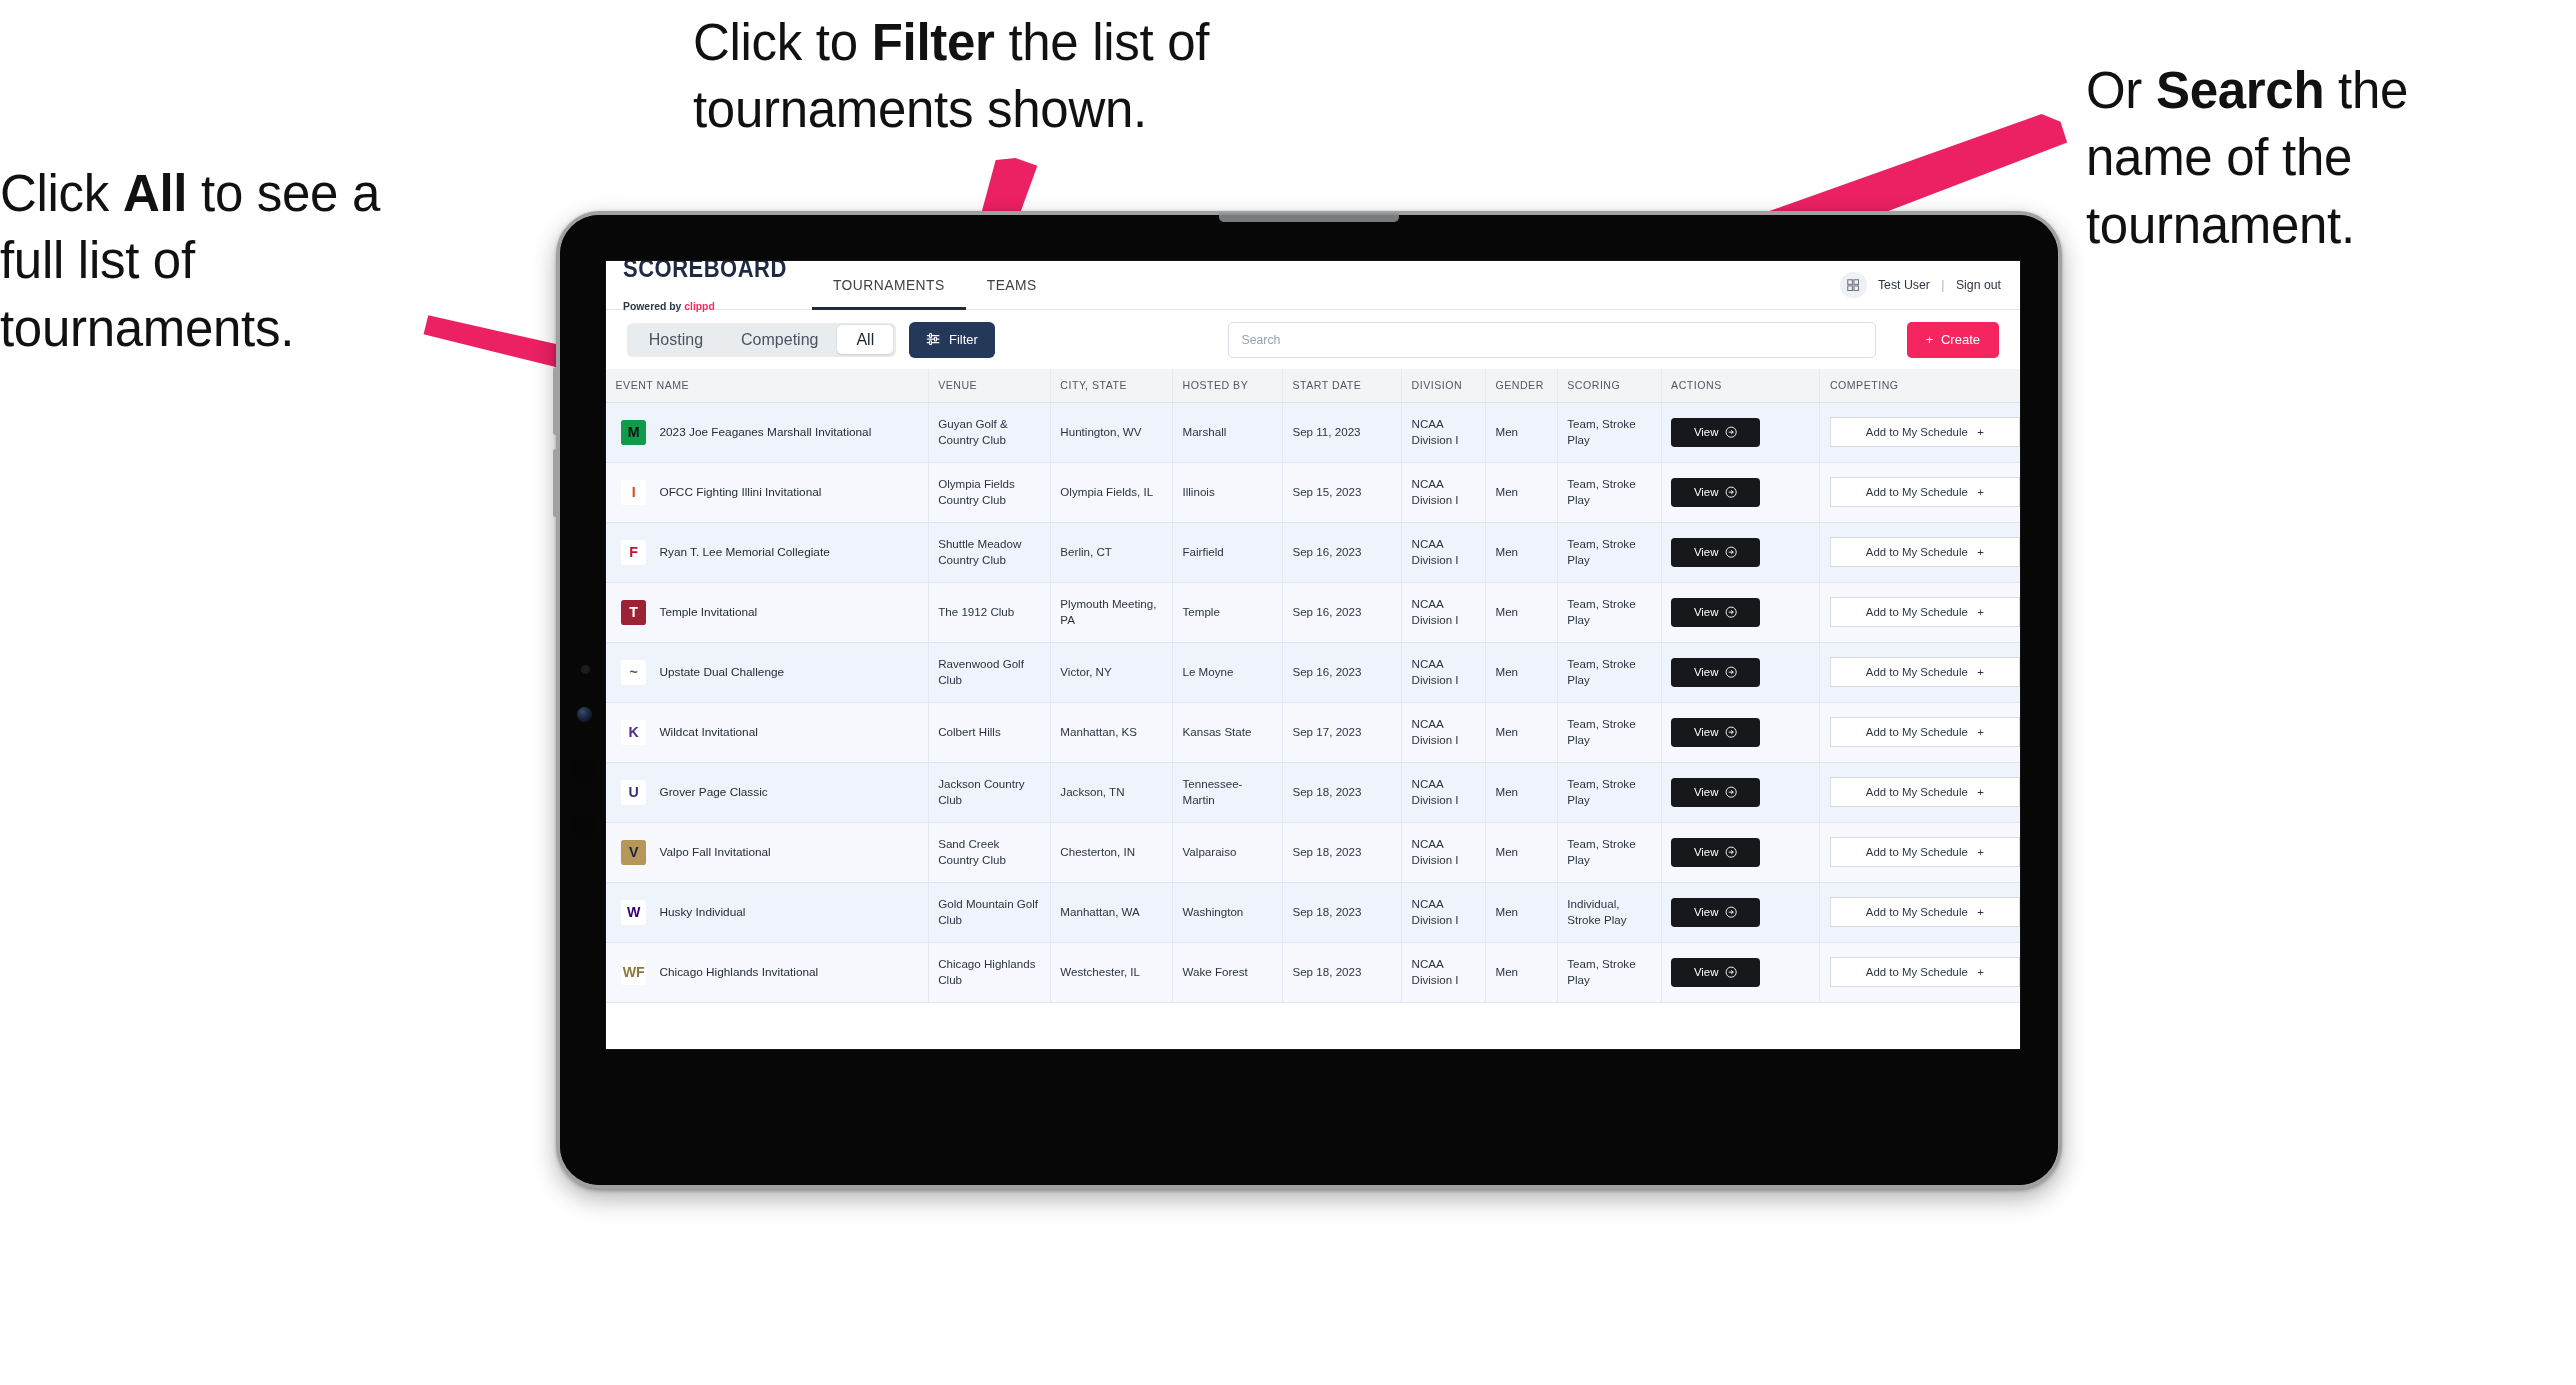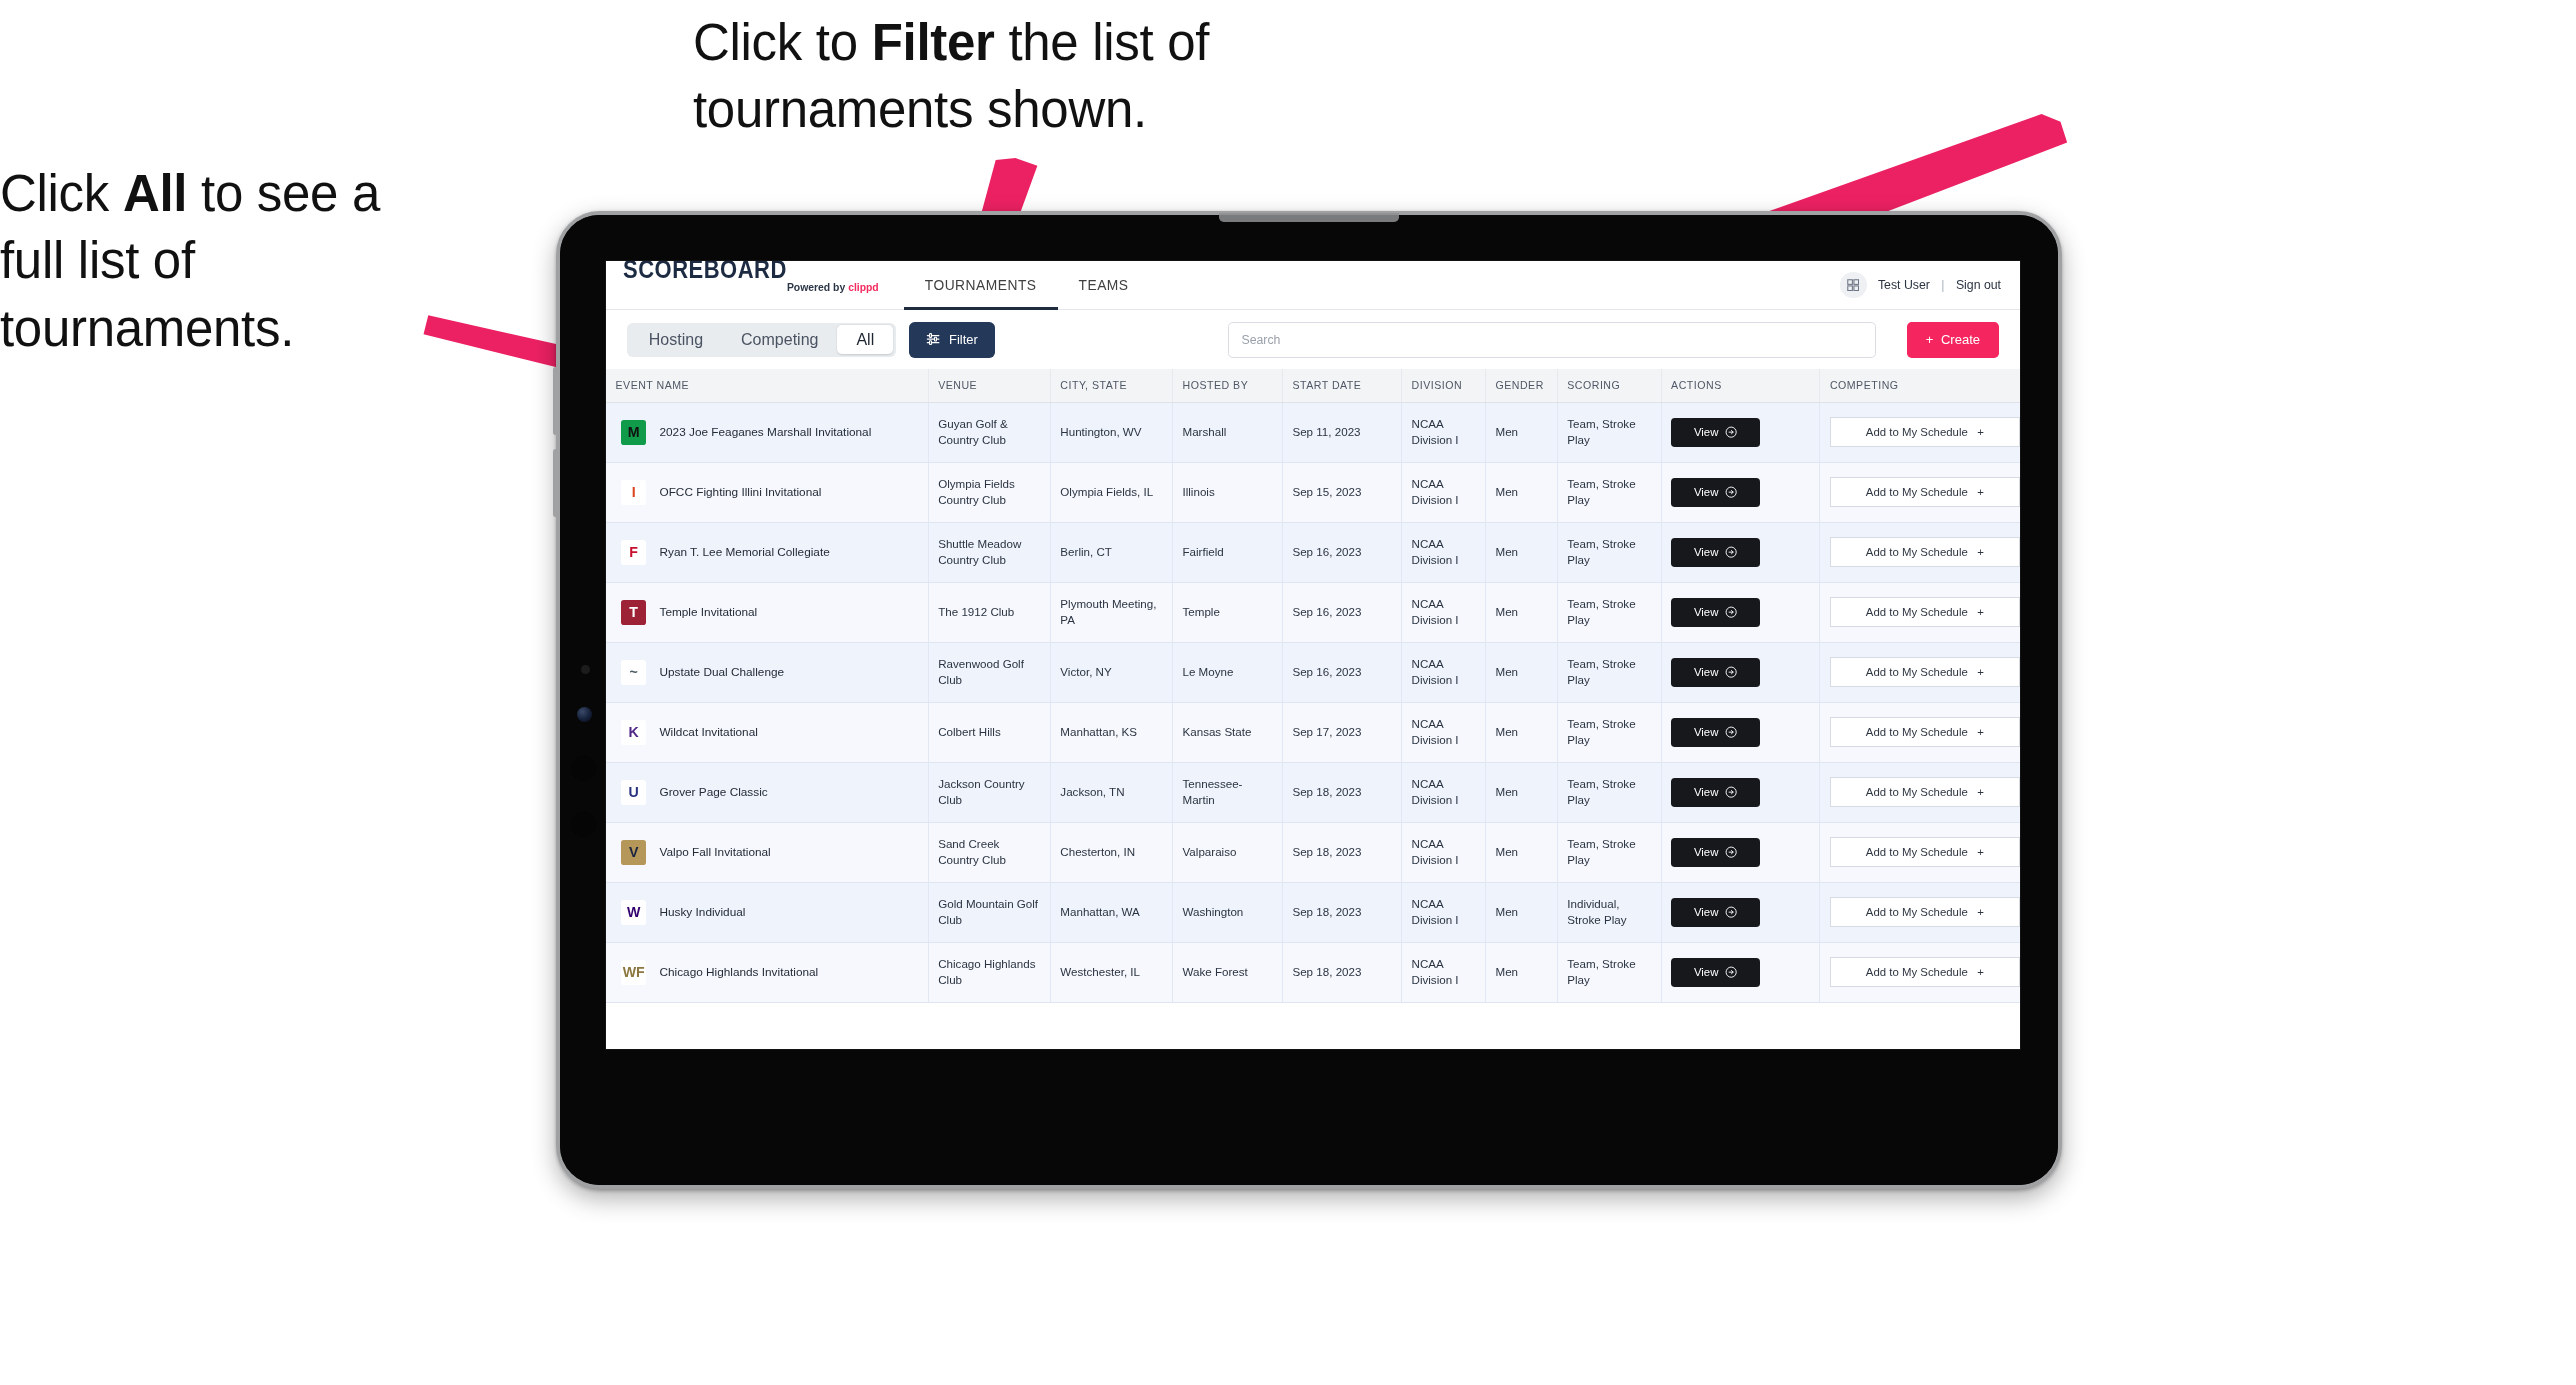--- a/index.html
+++ b/index.html
@@ -72,21 +72,21 @@
 
   
   #appbar {
     position: relative;
     height: 49px;
     background: #ffffff;
     border-bottom: 0.9px solid #e3e6ea;
     display: flex; align-items: stretch;
   }
   #brand {
-    display:flex; flex-direction:row; justify-content:center;
+    display:flex; flex-direction:column; justify-content:center;
     padding-left: 17px; padding-right: 25px;
   }
   #brand-word {
     font-family: "Liberation Sans", sans-serif;
     font-weight: 700; font-size: 22px; letter-spacing: 0.5px;
     color: #1d2b42; line-height: 1;
     transform: scaleY(1.14); transform-origin: left center;
   }
   #brand-sub {
     margin-top: 22px;
@@ -229,20 +229,23 @@
 </head>
 <body>
 
 <div id="stage">
 
   <div class="callout" id="callout-all">
     <span>Click <b>All</b> to see a full list of tournaments.</span>
   </div>
   <div class="callout" id="callout-filter">
     <span>Click to <b>Filter</b> the list of tournaments shown.</span>
+  </div>
+  <div class="callout" id="callout-search">
+    <span>Or <b>Search</b> the name of the tournament.</span>
   </div>
 
   <svg class="arrow-svg" style="left:418px; top:304px;" width="399" height="123" viewBox="0 0 420 130">
     <polygon points="5,32 300,105 292,124 400,122 330,62 322,82 10,12" fill="#ec2163"></polygon>
   </svg>
 
   <svg class="arrow-svg" style="left:902px; top:152px;" width="142" height="247" viewBox="0 0 150 260">
     <polygon points="120,6 143,14 70,215 92,222 54,254 22,196 46,204 99,8" fill="#ec2163"></polygon>
   </svg>
 

